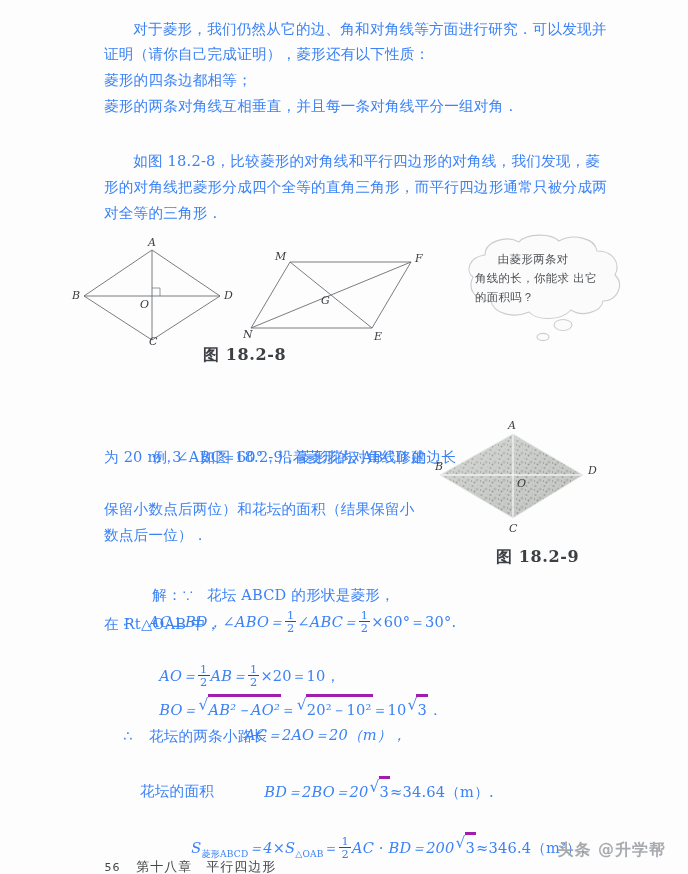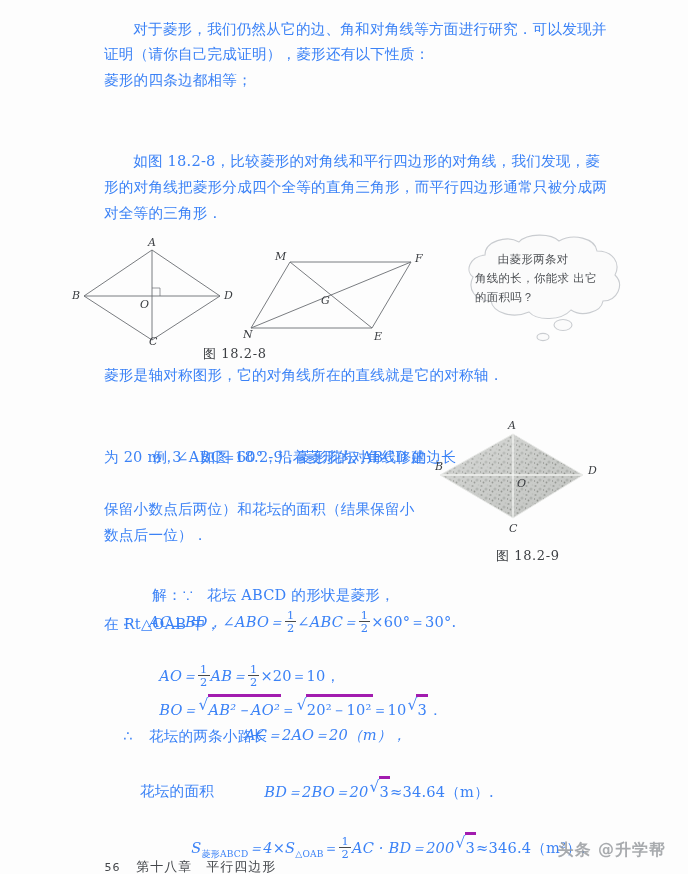--- a/index.html
+++ b/index.html
@@ -67,24 +67,25 @@
   }
   .sqrt > .rad {
     display: inline-block;
     border-top: 3px solid #a21caf;
     padding: 0 1px;
   }
 
   
   .caption {
     position: absolute;
-    font-size: 13px;
+    font-size: 16px;
     color: #3c3f43;
     letter-spacing: 0.6px;
     white-space: nowrap;
+    font-weight: bold;
   }
 
   
   .fig { position: absolute; }
   .fig svg { display: block; }
   .vlabel {
     font-family: "DejaVu Serif", "Liberation Serif", serif;
     font-style: italic;
     font-size: 11px;
     fill: #3a3d41;
@@ -139,20 +140,21 @@
   }
 </style>
 </head>
 <body>
 
 <div class="page">
 
   <div class="ptext indent" style="left:104px; top:16px; width:540px;">对于菱形，我们仍然从它的边、角和对角线等方面进行研究．可以发现并</div>
   <div class="ptext" style="left:104px; top:67px; width:540px;">菱形的四条边都相等；</div>
   <div class="ptext" style="left:104px; top:41px; width:540px;">证明（请你自己完成证明），菱形还有以下性质：</div>
+  <div class="ptext" style="left:104px; top:93px; width:540px;">菱形的两条对角线互相垂直，并且每一条对角线平分一组对角．</div>
 
   <div class="ptext indent" style="left:104px; top:148px; width:540px;">如图 18.2-8，比较菱形的对角线和平行四边形的对角线，我们发现，菱</div>
   <div class="ptext" style="left:104px; top:174px; width:540px;">形的对角线把菱形分成四个全等的直角三角形，而平行四边形通常只被分成两</div>
   <div class="ptext" style="left:104px; top:200px; width:540px;">对全等的三角形．</div>
 
   <div class="fig" style="left:70px; top:236px;">
     <svg width="165" height="110" viewBox="0 0 165 110">
       <g stroke="#6a6d72" stroke-width="0.9" fill="none">
         <path d="M 82 14 L 150 60 L 82 104 L 14 60 Z"></path>
         <line x1="14" y1="60" x2="150" y2="60"></line>
@@ -202,21 +204,20 @@
     </svg>
     <div class="bubble-text">
       <span class="b-indent">由菱形两条对</span>
       <span>角线的长，你能求</span>
       <span>出它的面积吗？</span>
     </div>
   </div>
 
   <div class="caption" style="left:203px; top:345px;">图 18.2-8</div>
 
-  <div class="ptext" style="left:104px; top:362px; width:540px;">菱形是轴对称图形，它的对角线所在的直线就是它的对称轴．</div>
 
   <div class="ptext" style="left:104px; top:418px;">
     <span style="margin-left:2em;">例 3</span><span style="margin-left:1.3em;">如图 18.2-9，菱形花坛 ABCD 的边长</span>
   </div>
   <div class="ptext" style="left:104px; top:444px;">为 20 m，∠ABC＝60°，沿着菱形的对角线修建</div>
   <div class="ptext" style="left:104px; top:522px;">数点后一位）．</div>
   <div class="ptext" style="left:104px; top:496px;">保留小数点后两位）和花坛的面积（结果保留小</div>
 
   <div class="fig" style="left:435px; top:412px;">
     <svg width="215" height="125" viewBox="0 0 215 125">

